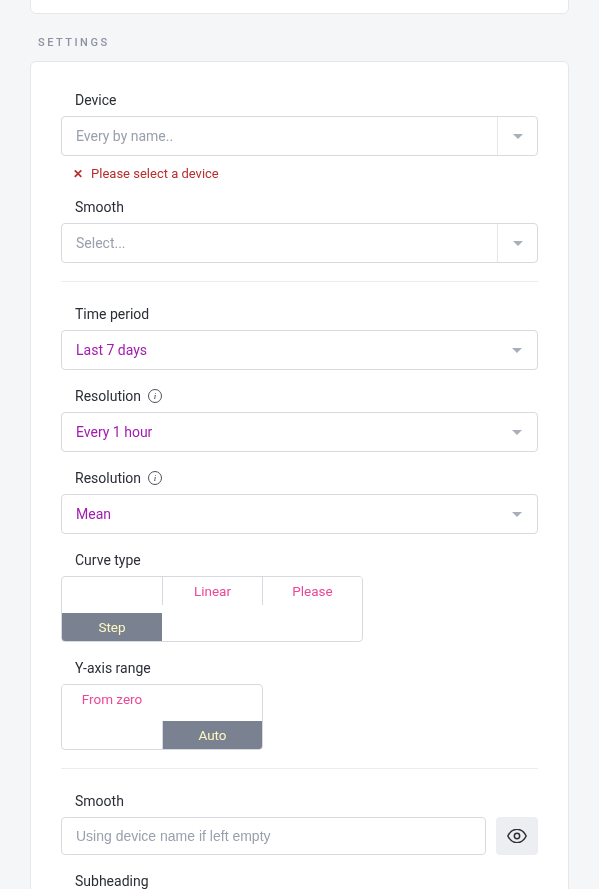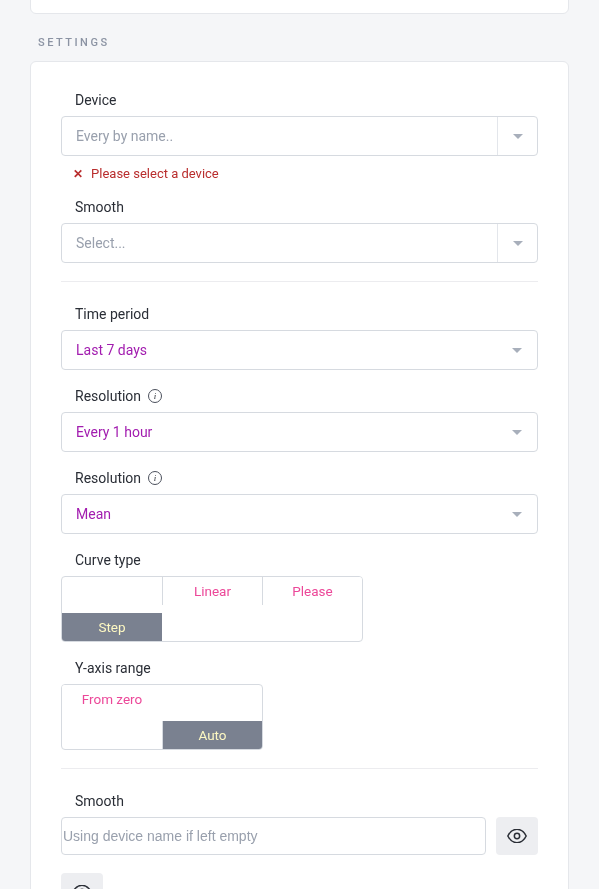--- a/index.html
+++ b/index.html
@@ -122,21 +122,21 @@
   border-left: 1px solid #d6dae0;
 }
 .seg-btn:first-child { border-left: none; }
 .seg-btn.active { background: #7a8190; color: #fef9c3; margin-top: 36px; }
 .input-row { display: flex; gap: 10px; align-items: stretch; }
 .text-input {
   flex: 1;
   border: 1px solid #d6dae0;
   border-radius: 4px;
   height: 38px;
-  padding: 0 1px;
+  padding: 0 14px;
   font-size: 14px;
   color: #3c414c;
   outline: none;
 }
 .text-input::placeholder { color: #99a0ad; }
 .eye-btn {
   width: 42px;
   height: 38px;
   border: 1px solid transparent;
   background: #edeef1;
@@ -246,20 +246,21 @@
         <div class="eye-btn">
           <svg class="eye-icon" viewBox="0 0 24 16" fill="none" stroke="#2a2e36" stroke-width="1.8">
             <path d="M1 8 C4 2 9 0 12 0 C15 0 20 2 23 8 C20 14 15 16 12 16 C9 16 4 14 1 8 Z" fill="none"></path>
             <circle cx="12" cy="8" r="3.2" fill="none"></circle>
           </svg>
         </div>
       </div>
     </div>
 
     <div class="field-block" style="margin-bottom:0">
+      <div class="field-label">Subheading</div>
       <div class="input-row">
         <div class="eye-btn">
           <svg class="eye-icon" viewBox="0 0 24 16" fill="none" stroke="#2a2e36" stroke-width="1.8">
             <path d="M1 8 C4 2 9 0 12 0 C15 0 20 2 23 8 C20 14 15 16 12 16 C9 16 4 14 1 8 Z" fill="none"></path>
             <circle cx="12" cy="8" r="3.2" fill="none"></circle>
           </svg>
         </div>
       </div>
     </div>
 

